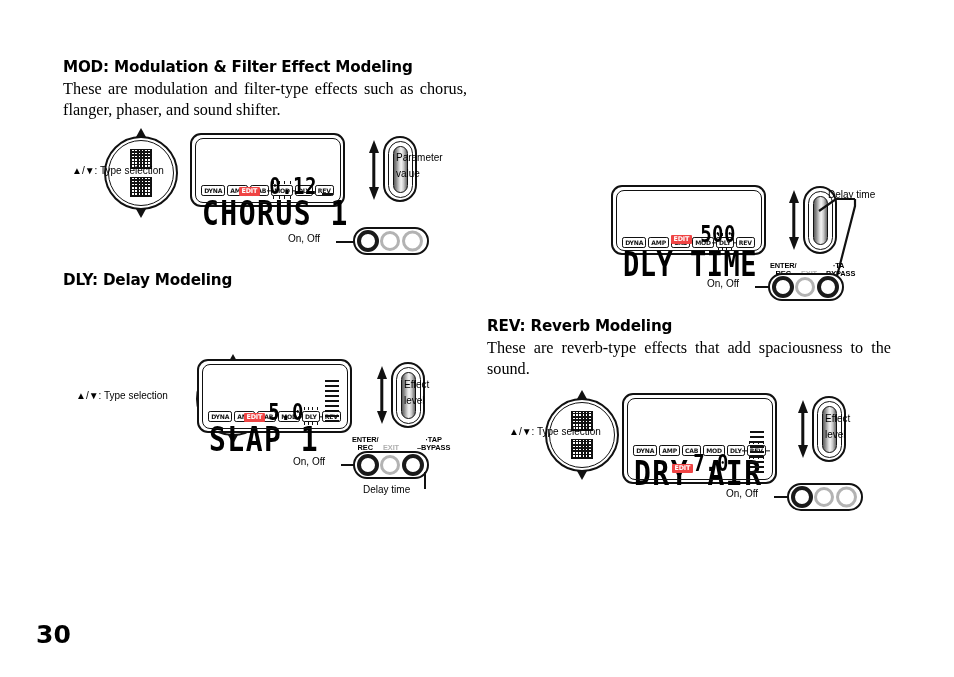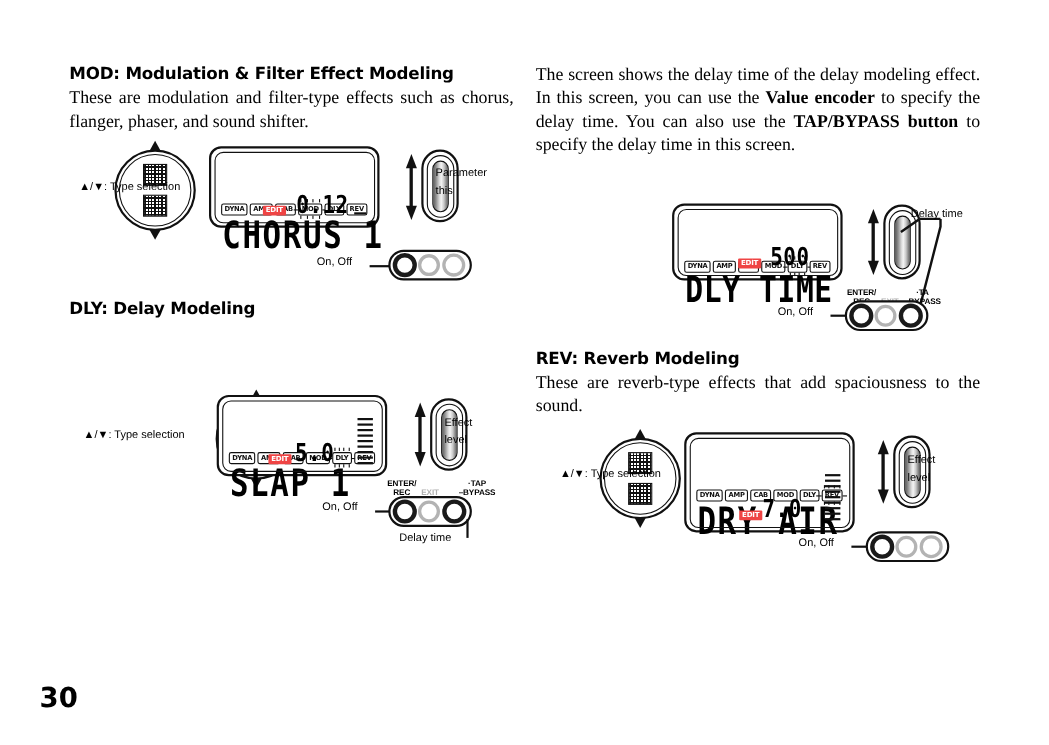--- a/index.html
+++ b/index.html
@@ -395,21 +395,21 @@
       <div class="up"></div>
       <div class="bar" style="top:12px; height:36px;"></div>
       <div class="dn"></div>
     </div>
     <div class="encoder" style="left:383px; top:136px; width:34px; height:66px;">
       <div class="outer"></div>
       <div class="mid"></div>
       <div class="knob"></div>
     </div>
     <div class="callout" style="left:396px; top:152px;">Parameter</div>
-    <div class="callout" style="left:396px; top:168px;">this</div>
+    <div class="callout" style="left:396px; top:168px;">value</div>
 
     <div class="callout" style="left:288px; top:233px;">On, Off</div>
     <div class="leader h" style="left:336px; top:241px; width:21px;"></div>
     <div class="switchrow" style="left:353px; top:227px; width:76px; height:28px;">
       <div class="body"></div>
       <div class="sw dark" style="left:4px; width:22px; height:22px;"></div>
       <div class="sw gray" style="left:27px; width:20px; height:20px;"></div>
       <div class="sw gray" style="left:49px; width:21px; height:21px;"></div>
     </div>
   </div>
@@ -486,21 +486,20 @@
       <div class="body"></div>
       <div class="sw dark" style="left:4px; width:22px; height:22px;"></div>
       <div class="sw gray" style="left:27px; width:20px; height:20px;"></div>
       <div class="sw dark" style="left:49px; width:22px; height:22px;"></div>
     </div>
     <div class="leader v" style="left:424px; top:472px; height:17px;"></div>
     <div class="callout" style="left:363px; top:484px;">Delay time</div>
   </div>
 
   <div class="sec" id="sec-dly-time">
-    <p class="sec-body">The screen shows the delay time of the delay modeling effect. In this screen, you can use the <b>Value encoder</b> to specify the delay time. You can also use the <b>TAP/BYPASS button</b> to specify the delay time in this screen.</p>
   </div>
 
   <div class="fig">
     <div class="lcd" style="left:611px; top:185px; width:155px; height:70px;">
       <div class="lcd-inner">
         <div class="badges">
           <span class="badge">DYNA</span>
           <span class="badge">AMP</span>
           <span class="badge">CAB</span>
           <span class="badge">MOD</span>

